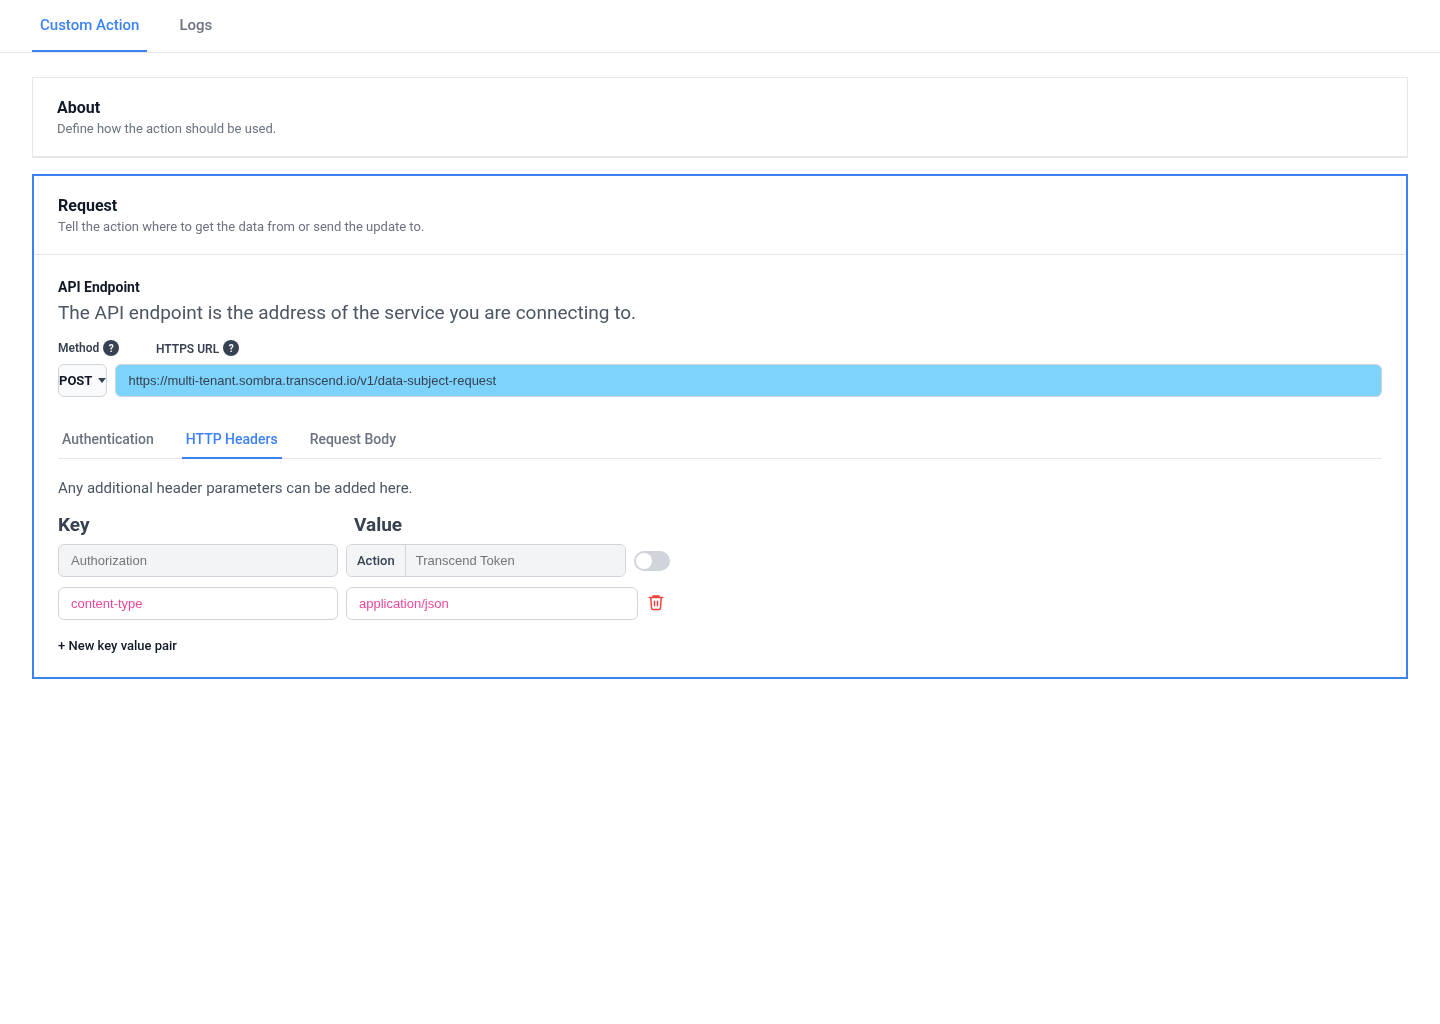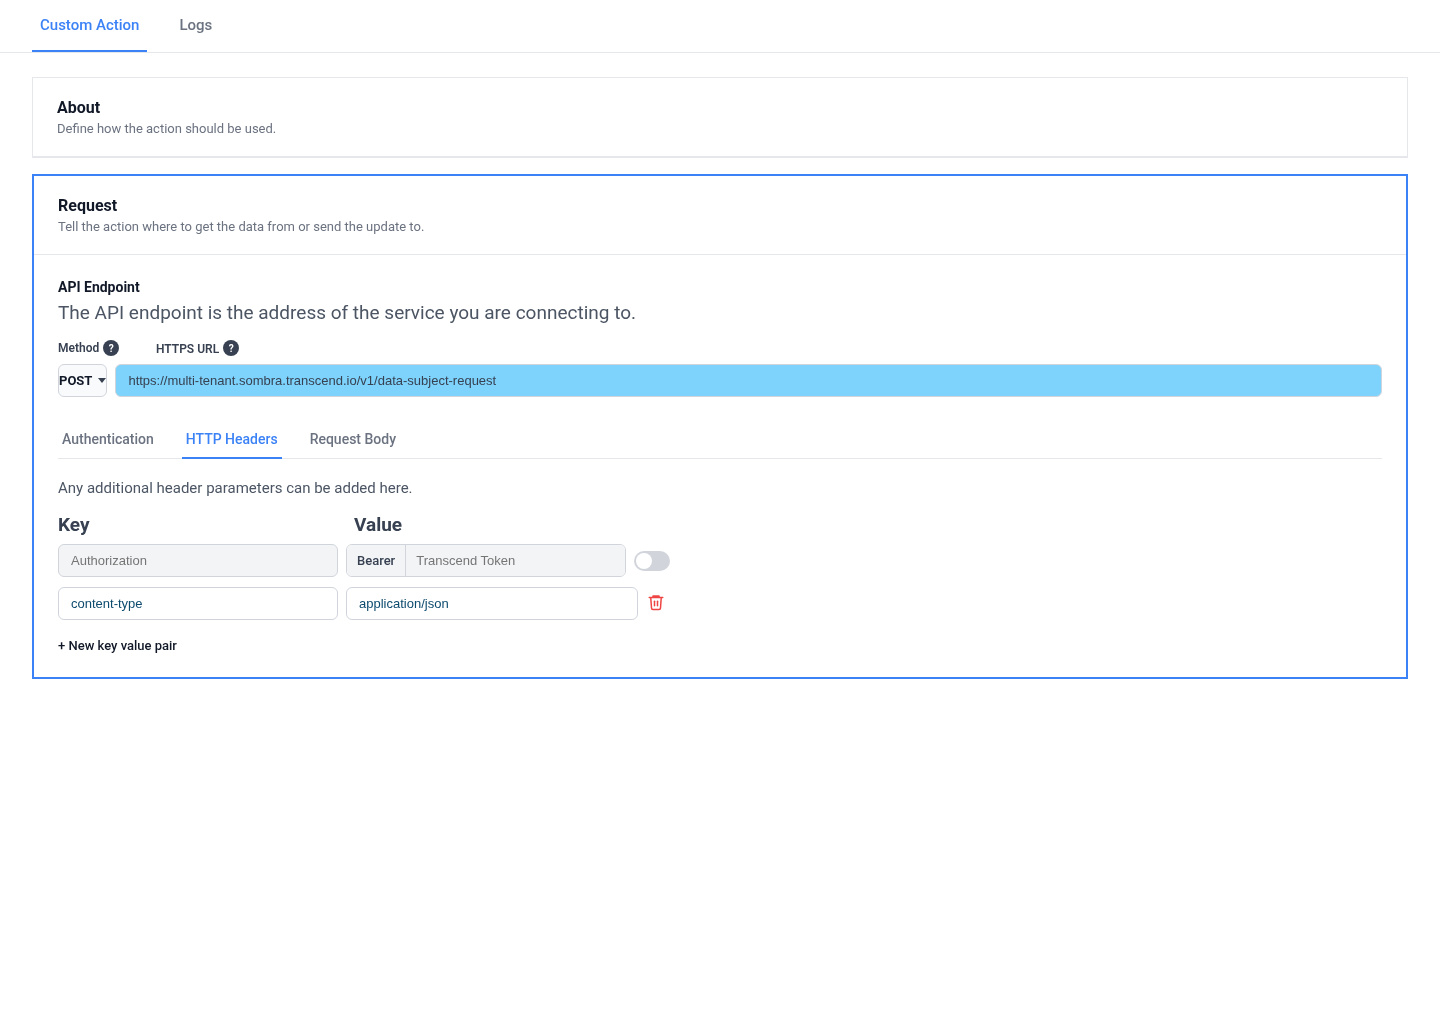--- a/index.html
+++ b/index.html
@@ -235,21 +235,21 @@
       align-items: center;
       gap: 8px;
       margin-bottom: 10px;
     }
 
     .kv-input {
       border: 1px solid #d1d5db;
       border-radius: 6px;
       padding: 8px 12px;
       font-size: 13px;
-      color: #0c4a6e;
+      color: #ec4899;
       background: #ffffff;
     }
 
     .kv-input.key-input {
       width: 280px;
     }
 
     .kv-input.value-input {
       width: 292px;
     }
@@ -405,21 +405,21 @@
           
           <div class="key-value-header">
             <div class="kv-col-label kv-col-key">Key</div>
             <div class="kv-col-label kv-col-value">Value</div>
           </div>
 
           
           <div class="kv-row">
             <input class="kv-input key-input disabled" type="text" placeholder="Authorization" disabled="" style="">
             <div class="value-with-prefix">
-              <span class="bearer-prefix">Bearer</span>
+              <span class="bearer-prefix">Action</span>
               <input class="value-suffix-input" type="text" placeholder="Transcend Token" disabled="" style="">
             </div>
             <div class="toggle"></div>
           </div>
 
           
           <div class="kv-row">
             <input class="kv-input key-input" type="text" value="content-type" style="">
             <input class="kv-input value-input" type="text" value="application/json" style="">
             <span class="delete-icon">

